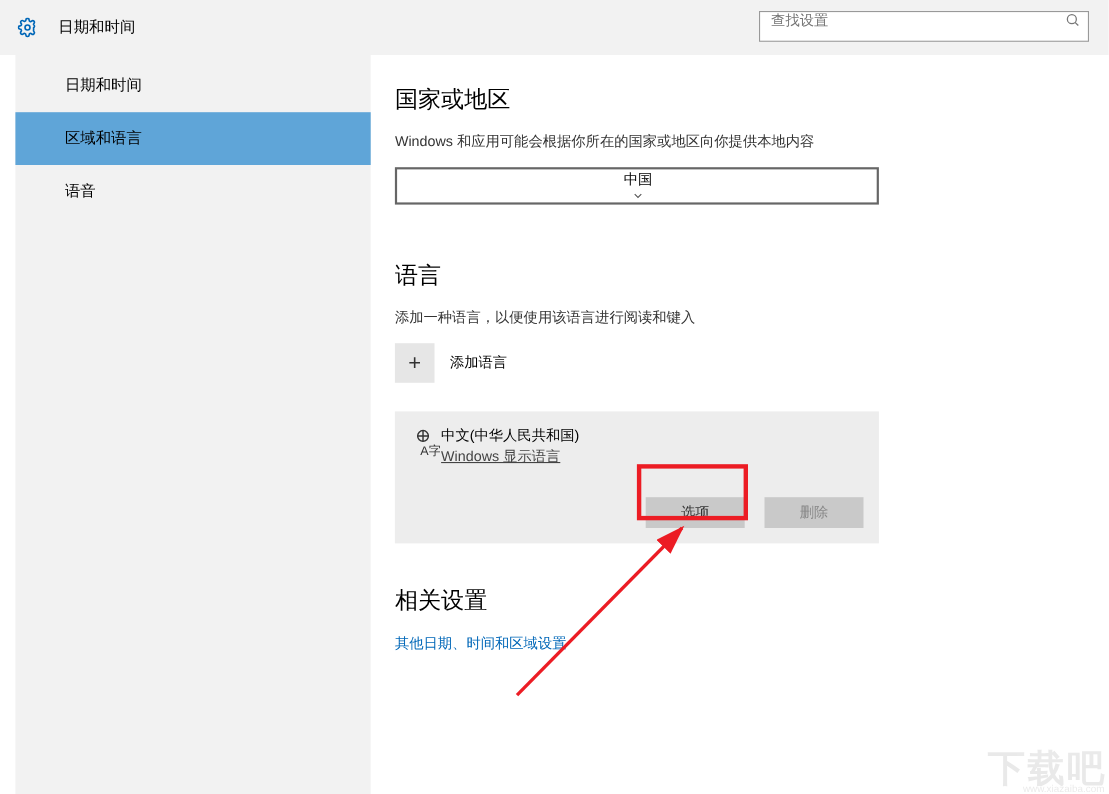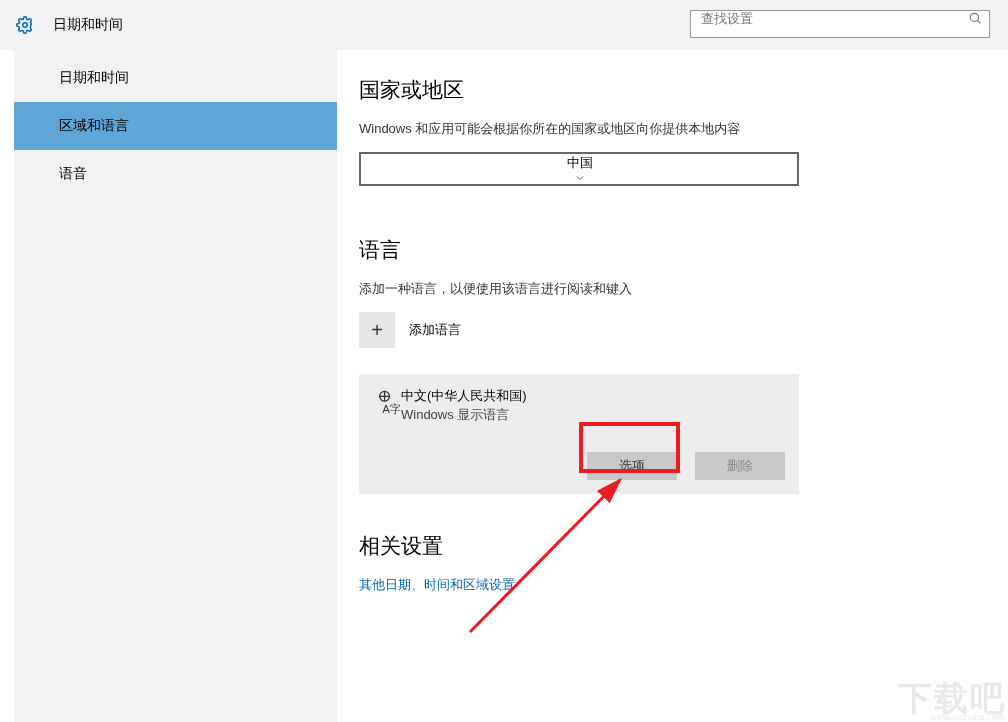--- a/index.html
+++ b/index.html
@@ -27,21 +27,21 @@
     .chevron { font-size: 12px; color: #555; }
 
     .add-row { display: flex; align-items: center; margin-top: 14px; margin-bottom: 26px; }
     .plus-box { width: 36px; height: 36px; background: #e6e6e6; display: flex; align-items: center; justify-content: center; font-size: 20px; color: #333; margin-right: 14px; cursor: pointer; }
     .add-label { font-size: 13px; }
 
     .lang-card { width: 440px; background: #ededed; padding: 12px 14px 14px 14px; }
     .lang-head { display: flex; align-items: flex-start; }
     .lang-icon { width: 28px; height: 32px; margin-right: 0; display: flex; align-items: center; justify-content: center; }
     .lang-name { font-size: 13px; line-height: 1.5; }
-    .lang-desc { font-size: 13px; color: #444; }
+    .lang-desc { font-size: 13px; color: #444; text-decoration: underline; }
     .lang-actions { display: flex; justify-content: flex-end; gap: 18px; margin-top: 28px; }
     .lang-btn { width: 90px; height: 28px; background: #c9c9c9; color: #888; font-size: 13px; display: flex; align-items: center; justify-content: center; cursor: default; border: none; }
     .lang-btn.opt { color: #333; cursor: pointer; }
     .highlight { position: absolute; border: 4px solid #ec1c24; pointer-events: none; }
 
     .section-h.related { margin-top: 38px; }
     .link { font-size: 13px; color: #0067b8; margin-top: 14px; cursor: pointer; }
 
     .arrow-overlay { position: absolute; pointer-events: none; }
     .watermark { position: absolute; right: 2px; bottom: 0; opacity: 0.12; font-size: 34px; font-weight: 700; letter-spacing: 2px; color: #555; }

